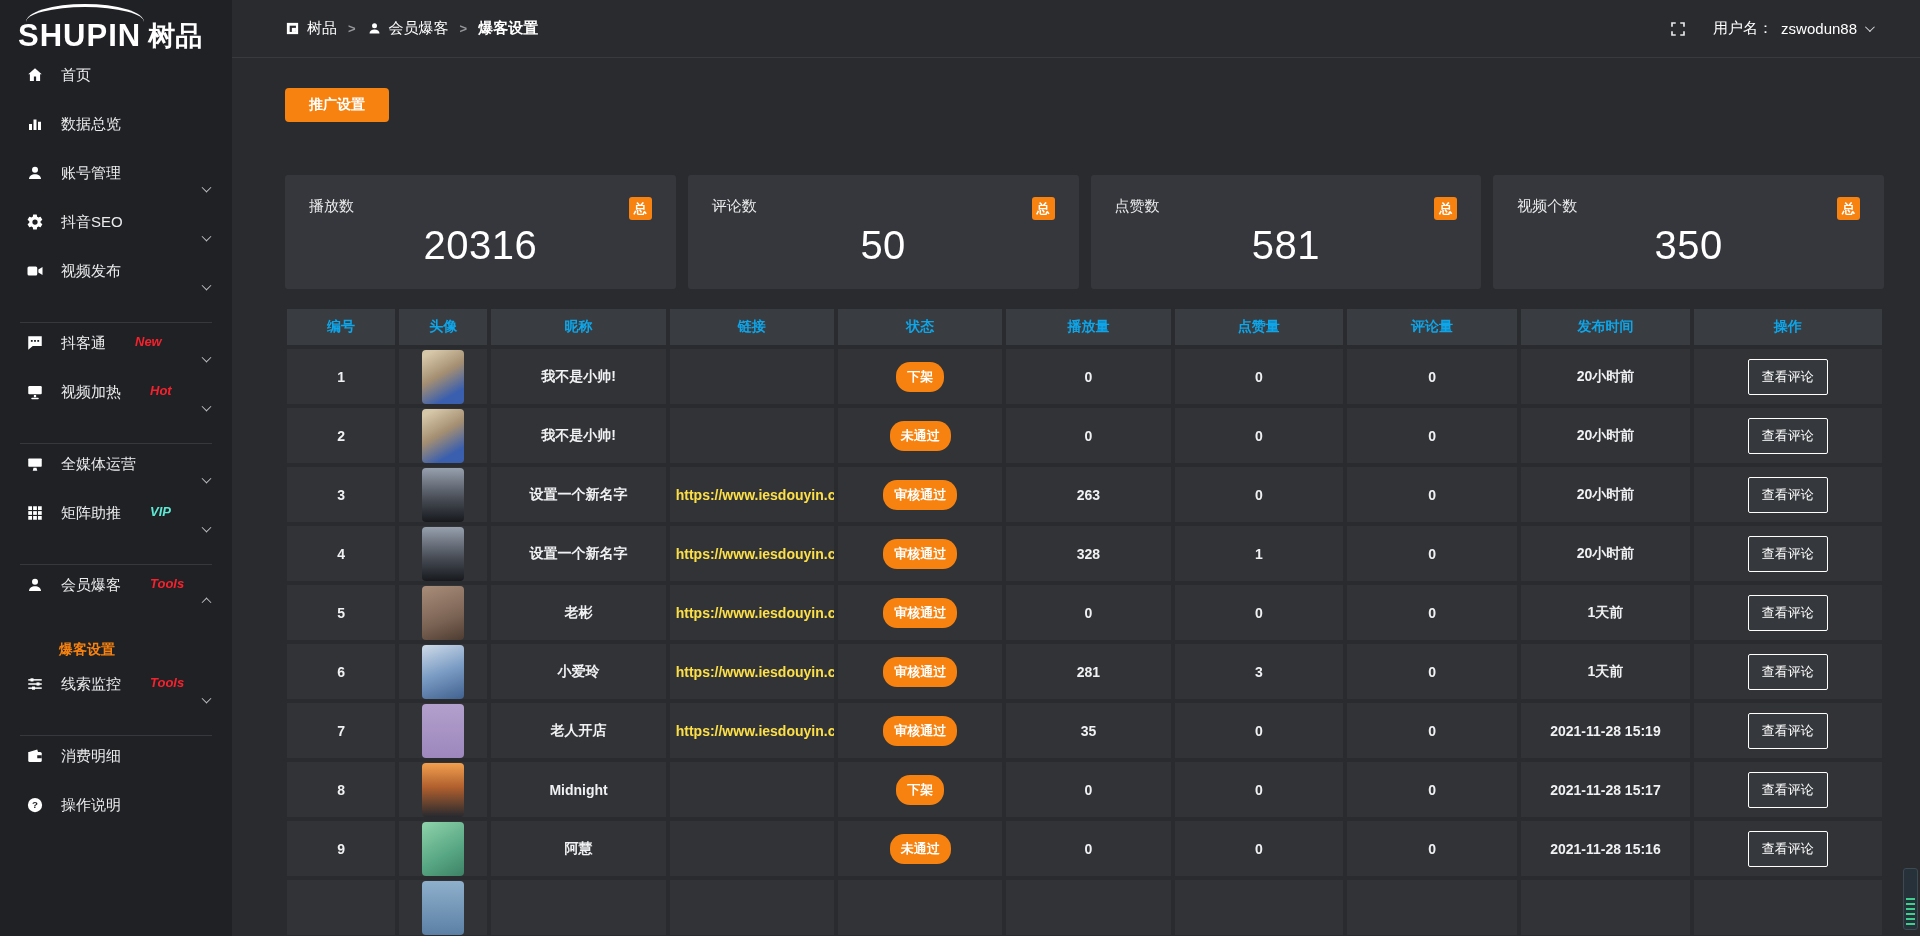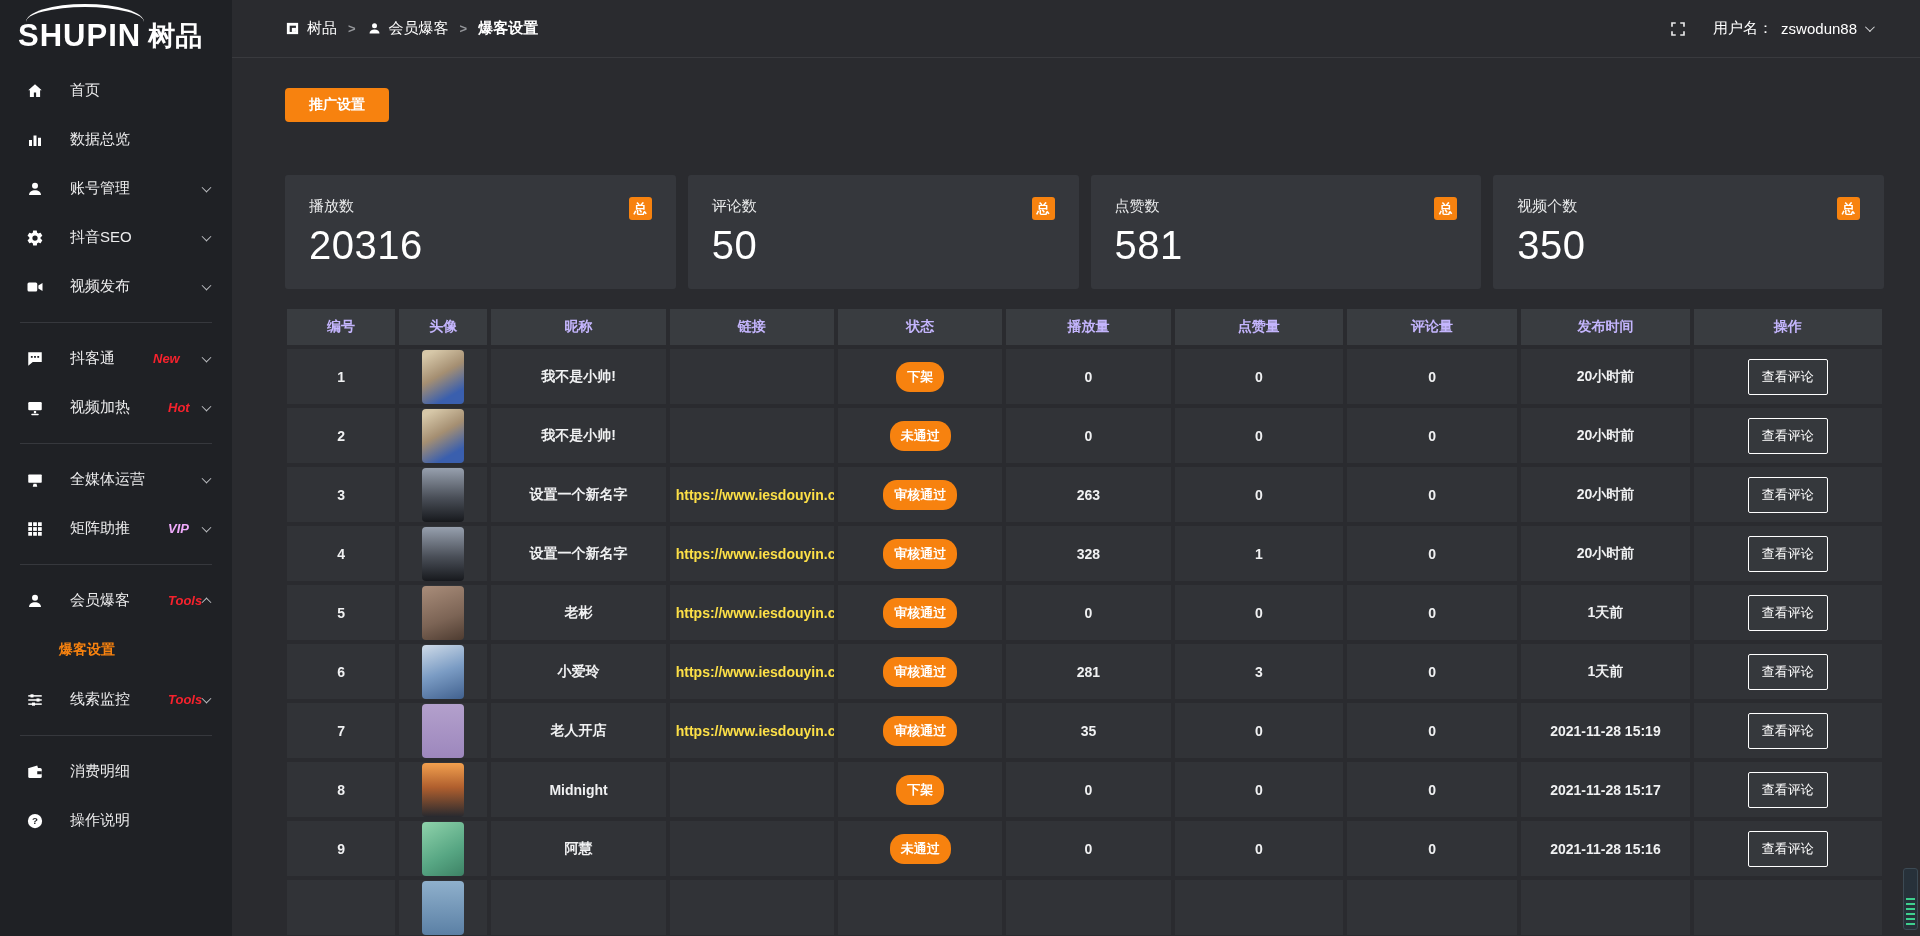--- a/index.html
+++ b/index.html
@@ -22,34 +22,34 @@
   .logo-arc {
     position:absolute; top:4px; left:26px; width:118px; height:18px;
     border-top:3px solid #fff;
     border-radius:50% 50% 0 0 / 100% 100% 0 0;
   }
   .logo-en { font-size:31px; font-weight:800; letter-spacing:1px; color:#fff; }
   .logo-cn { font-size:27px; font-weight:700; color:#fff; }
 
   .menu { margin-top:4px; }
   .menu-item {
-    height:49px; display:flex; align-items:center; gap:26px;
+    height:49px; display:flex; align-items:flex-start; gap:17px;
     padding:0 18px 0 26px; cursor:pointer; position:relative;
     font-size:15px; color:#ececed;
   }
   .menu-item .micon { width:18px; height:18px; flex:0 0 18px; display:flex; }
   .menu-item .micon svg { width:18px; height:18px; }
   .sub-item {
     height:50px; display:flex; align-items:center;
     padding-left:59px; font-size:14px; color:#e3e4e6; cursor:pointer;
   }
   .sub-item.active { color:#f7820f; font-weight:700; }
   .tag { font-size:13px; font-style:italic; font-weight:700; margin-left:12px; }
   .tag.red  { color:#f5222d; }
-  .tag.gold { color:#f0abfc; }
+  .tag.gold { color:#5eead4; }
   .chev {
     position:absolute; right:22px; top:50%; width:7px; height:7px;
     border-right:1.6px solid #bcbec2; border-bottom:1.6px solid #bcbec2;
   }
   .chev.down { transform:translateY(-70%) rotate(45deg); }
   .chev.up   { transform:translateY(-30%) rotate(-135deg); }
   .divider { height:1px; background:#36383d; margin:11px 20px; }
 
   
   .main { margin-left:232px; }
@@ -77,36 +77,36 @@
 
   .promo-btn {
     background:#f7820f; color:#fff; border:none; border-radius:4px;
     font-size:14px; font-weight:700; padding:8px 24px; cursor:pointer;
     font-family:inherit;
   }
 
   
   .cards {
     margin-top:53px; display:grid;
-    grid-template-columns:repeat(4,1fr); gap:12px;
+    grid-template-columns:repeat(4,1fr); gap:12px;text-align:center;
   }
   .card { background:#35373c; border-radius:3px; height:114px; padding:22px 24px; }
   .card-top { display:flex; align-items:flex-start; }
   .card-label { font-size:15px; color:#e9eaeb; }
   .card-badge {
     margin-left:auto; width:23px; height:23px; background:#f7820f;
     border-radius:3px; color:#fff; font-size:13px; font-weight:700;
     display:flex; align-items:center; justify-content:center;
   }
   .card-value { margin-top:3px; font-size:40px; font-weight:400; letter-spacing:.5px; color:#fff; }
 
   
   .grid-table { margin-top:18px; width:100%; border-collapse:separate; border-spacing:0; table-layout:fixed; }
   .grid-table th {
-    background:#393c40; height:40px; font-size:14px; font-weight:700; color:#c4b5fd;
+    background:#393c40; height:40px; font-size:14px; font-weight:700; color:#0ea5e9;
     border:2px solid #2a2b2f; text-align:center;
   }
   .grid-table td {
     background:#313337; height:59px; border:2px solid #2a2b2f;
     text-align:center; font-size:14px; color:#f0f1f2; vertical-align:middle;
   }
   .num { font-weight:700; }
   .nick { font-weight:700; }
   .time { font-weight:700; }
   .avatar { width:42px; height:54px; border-radius:4px; margin:0 auto; background:#555; }

